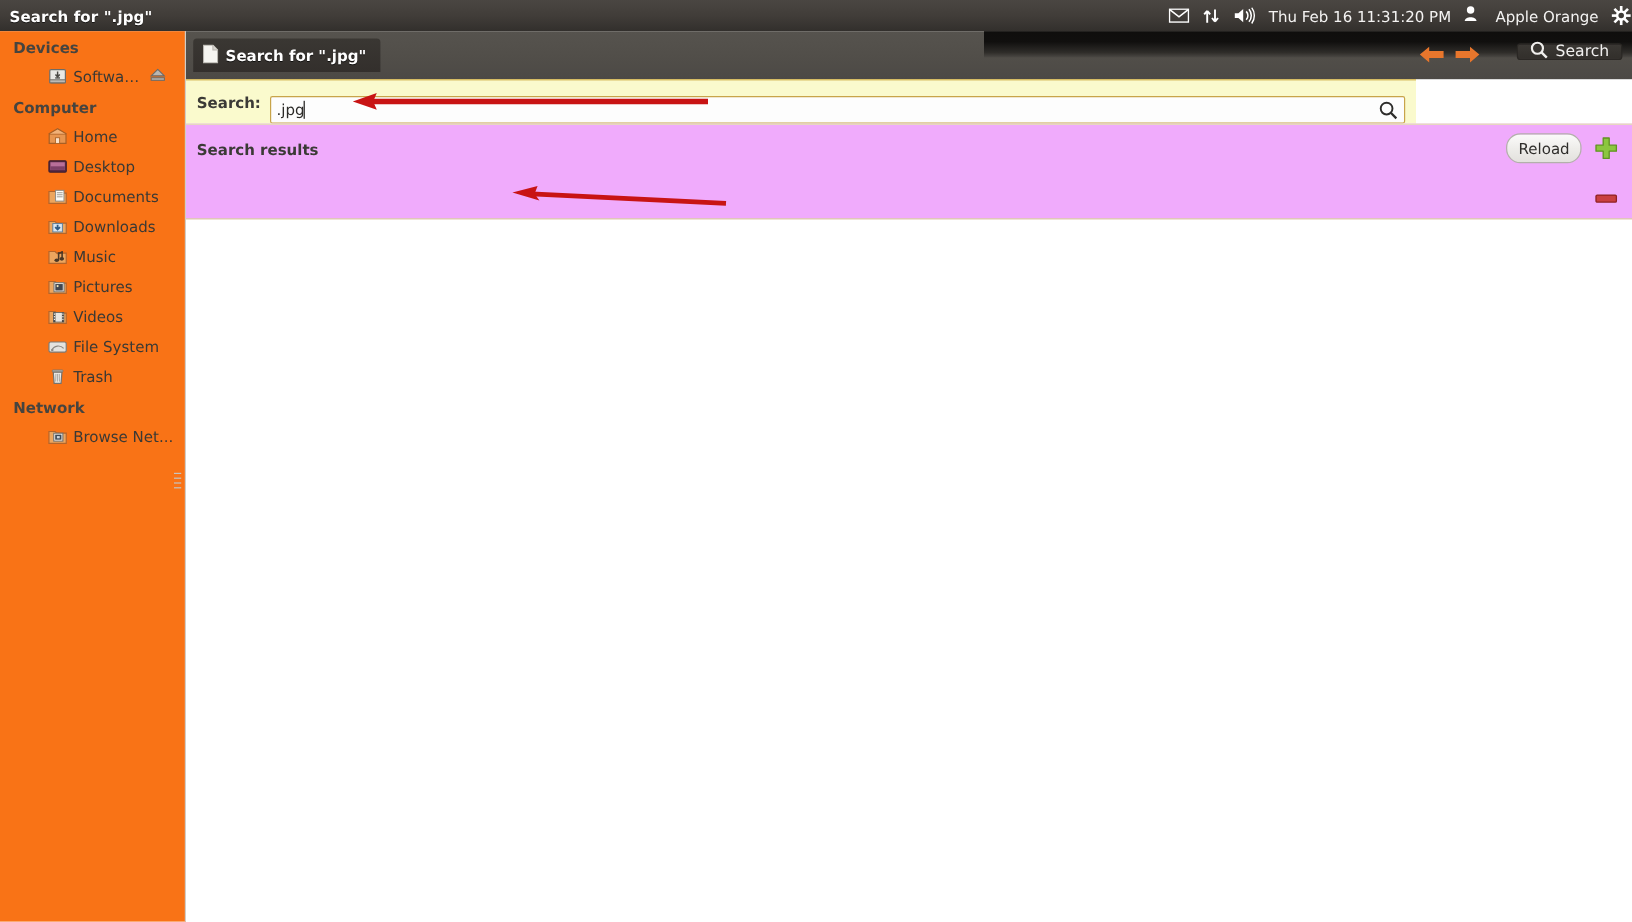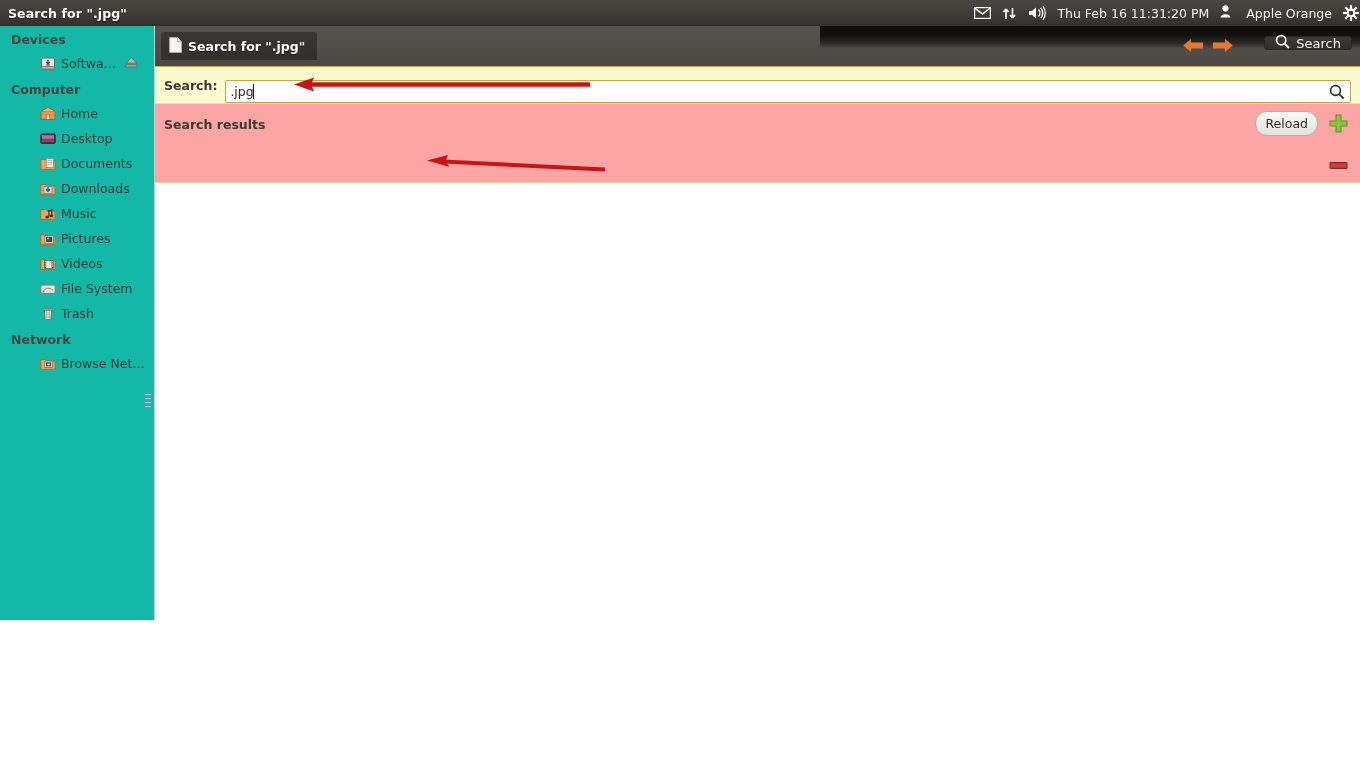--- a/index.html
+++ b/index.html
@@ -24,22 +24,22 @@
   .panel-right {
     margin-left: auto; display: flex; align-items: center;
     gap: 11px; padding-right: 1px; font-size: 12.5px;
   }
   .panel-right .pitem { display: flex; align-items: center; line-height: 1; }
   .clock { font-size: 12.5px; color: #f4f3f2; white-space: nowrap; }
   .user { display: flex; align-items: center; gap: 15px; font-size: 12.5px; color: #f4f3f2; }
 
   
   .sidebar {
-    position: absolute; top: 26px; left: 0; width: 155px; height: 594px;
-    background: #14b8a6; border-right: 1px solid #cfcdc9;
+    position: absolute; top: 26px; left: 0; width: 155px; height: 742px;
+    background: #f97316; border-right: 1px solid #cfcdc9;
     font-size: 12.5px; color: #3c3b37; overflow: hidden;
   }
   .side-head {
     font-weight: bold; font-size: 12.5px; color: #46443f;
     padding: 6px 0 4px 11px;
   }
   .side-item {
     display: flex; align-items: center; height: 25px;
     padding-left: 40px; gap: 5px; color: #3a3935;
     cursor: default;
@@ -81,21 +81,21 @@
     position: absolute; right: 8px; top: 10px; height: 14px;
     display: flex; align-items: center; gap: 6px; padding: 0 10px;
     background: linear-gradient(to bottom, #3b3834 0%, #343insert 100%);
     background: linear-gradient(to bottom, #3b3834 0%, #322f2b 100%);
     border: 1px solid #2a2724; border-radius: 3px;
     color: #f1f0ef; font-size: 13px;
   }
 
   
   .searchbar {
-    position: absolute; top: 66px; left: 155px; width: 1205px; height: 37px;
+    position: absolute; top: 66px; left: 155px; width: 1025px; height: 37px;
     background: #fafacd;
     border-top: 1px solid #cfae4a;
     display: flex; align-items: center; padding: 0 9px 0 9px;
   }
   .search-label {
     font-size: 12.5px; font-weight: bold; color: #3b3a36; margin-right: 8px;
   }
   .search-field {
     position: relative; flex: 1; height: 23px;
     background: #fdfdfd; border: 1px solid #c8a44a; border-radius: 2px;
@@ -108,21 +108,21 @@
   }
   .caret {
     position: absolute; left: 1px; top: 3px; width: 1px; height: 15px;
     background: #1d1c1a;
   }
   .field-search-icon { position: absolute; right: 5px; top: 3px; }
 
   
   .results {
     position: absolute; top: 103px; left: 155px; width: 1205px; height: 80px;
-    background: #fca5a5;
+    background: #f0abfc;
     border-top: 1px solid #e4e2b2;
     border-bottom: 1px solid #d8d68f;
   }
   .results-title {
     position: absolute; top: 13px; left: 9px;
     font-size: 12.5px; font-weight: bold; color: #3b3a36;
   }
   .reload-btn {
     position: absolute; top: 111px; right: 42px;
     height: 25px; padding: 0 9px;

